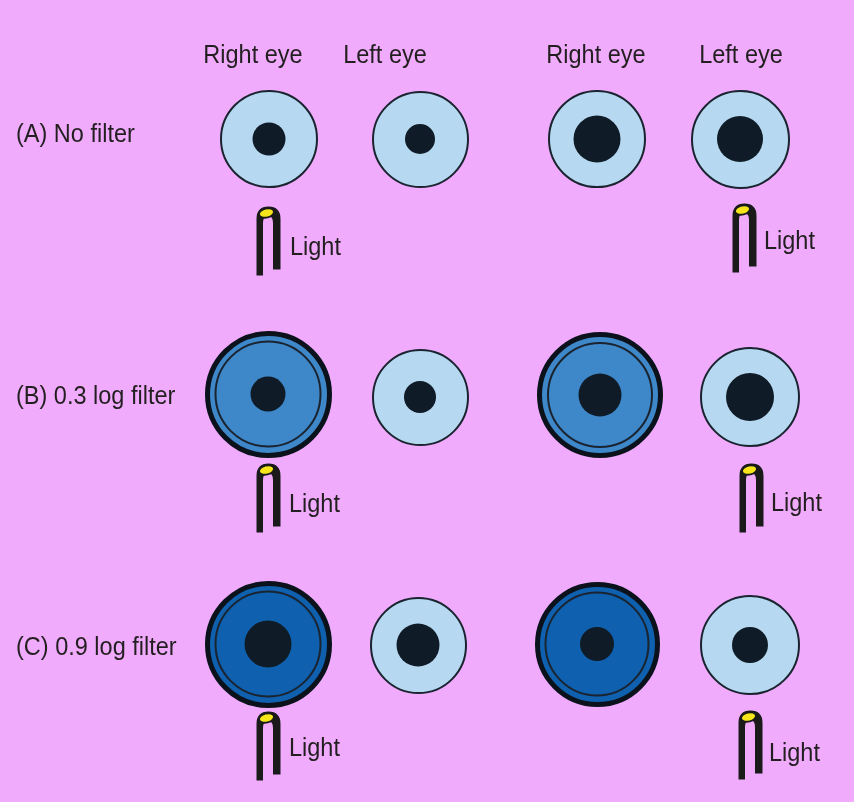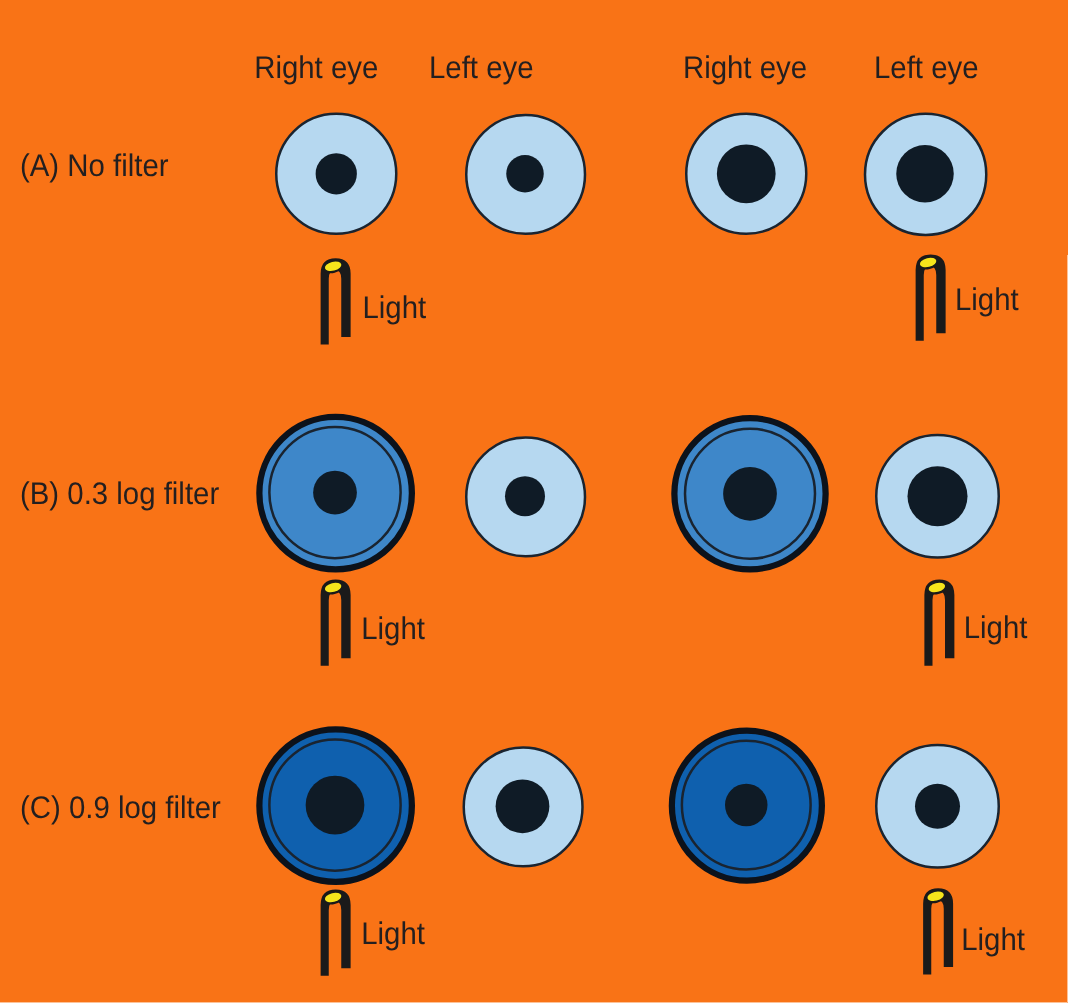--- a/index.html
+++ b/index.html
@@ -1,19 +1,19 @@
 <!DOCTYPE html>
 <html><head>
 <meta charset="utf-8">
 <style>
   html,body{margin:0;padding:0;background:#ffffff;}
   #canvas{
     position:relative;
     width:854px;height:802px;
-    background:#f97316;
+    background:#f0abfc;
     font-family:"Liberation Sans", sans-serif;
     color:#231f20;
     overflow:hidden;
   }
   .col-h{
     position:absolute;top:40px;
     font-size:25px;line-height:28px;white-space:nowrap;
     transform:translateX(-50%) scaleX(0.94);
   }
   .h1{left:253px}.h2{left:385px}.h3{left:596px}.h4{left:741px}

